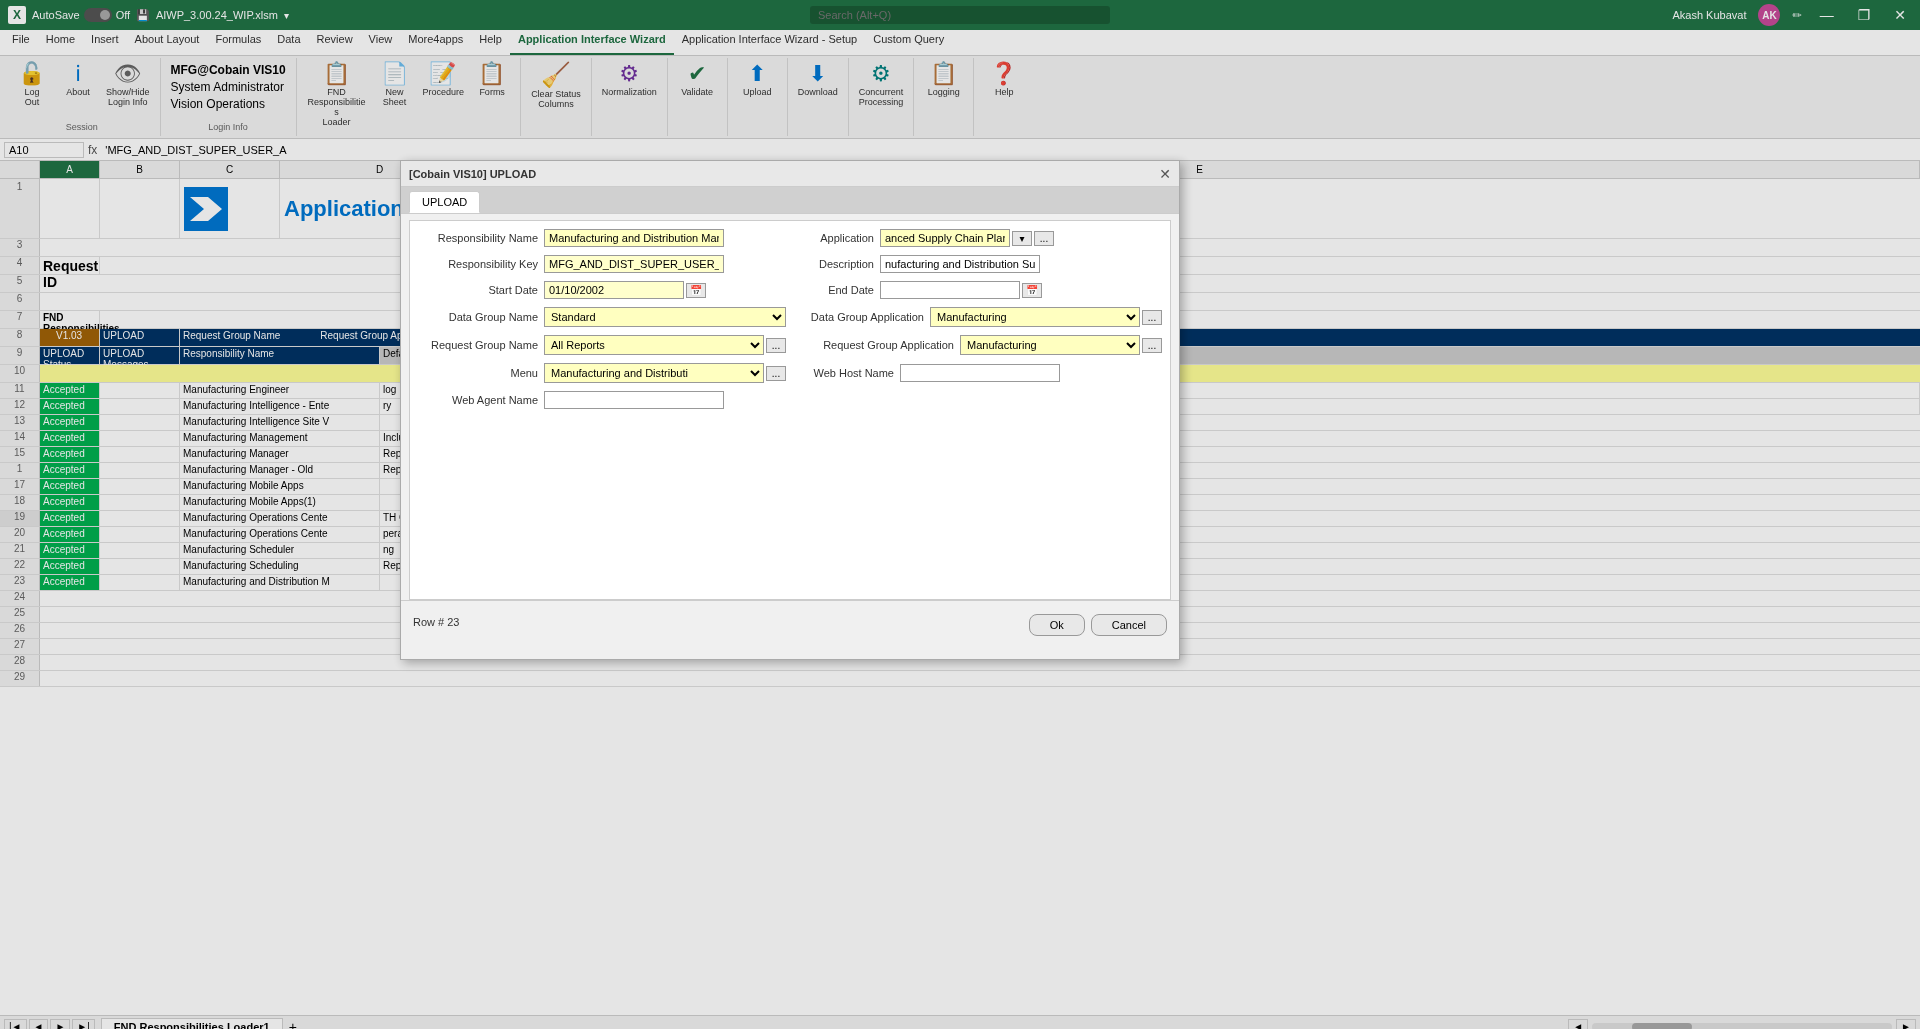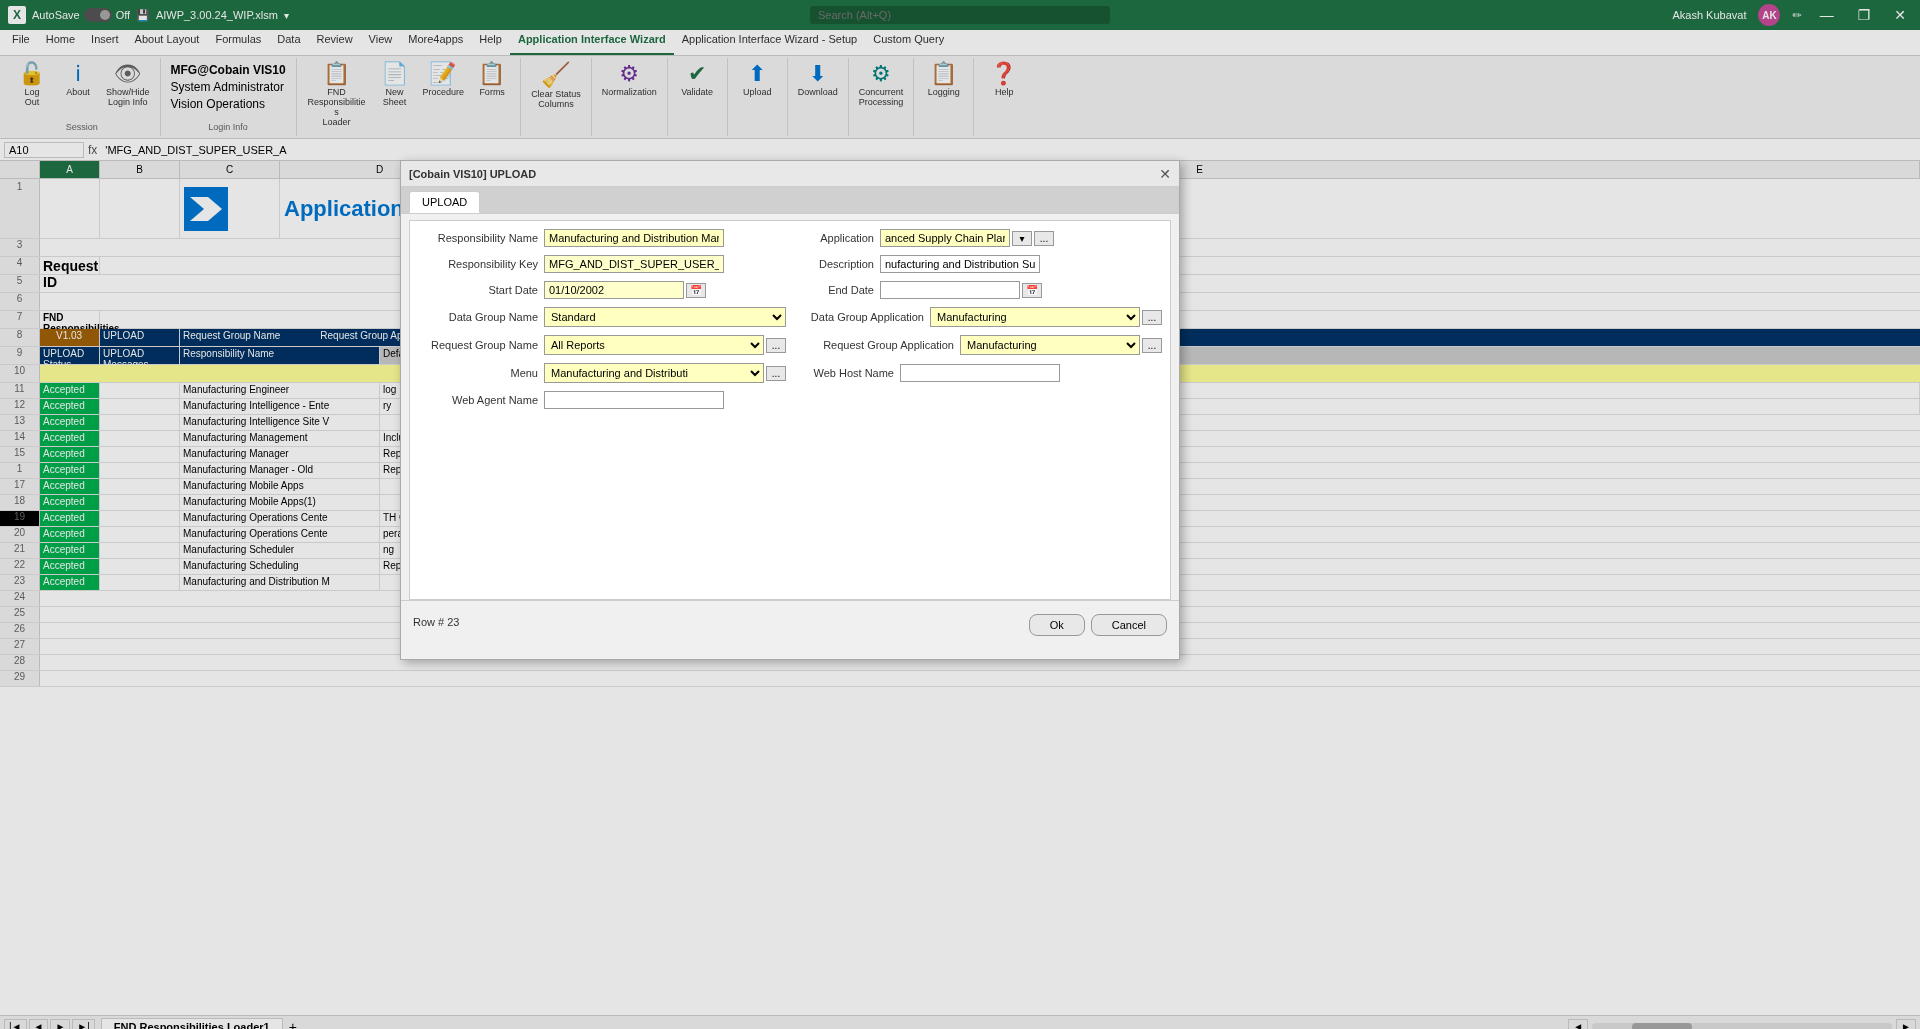--- a/index.html
+++ b/index.html
@@ -449,21 +449,21 @@
       <div style="flex:1;font-size:10px;padding:1px 3px">&nbsp;&nbsp;&nbsp;&nbsp;&nbsp;&nbsp;&nbsp;&nbsp;&nbsp;&nbsp;&nbsp;&nbsp;&nbsp;&nbsp;&nbsp;&nbsp;&nbsp;&nbsp;&nbsp;&nbsp;&nbsp;&nbsp;&nbsp;&nbsp;&nbsp;&nbsp;&nbsp;&nbsp;&nbsp;&nbsp;&nbsp;&nbsp;&nbsp;&nbsp;&nbsp;&nbsp;&nbsp;&nbsp;&nbsp;&nbsp;&nbsp;WMA Men</div>
     </div>
     <div style="display:flex;height:16px;border-bottom:1px solid #e0e0e0">
       <div style="width:40px;min-width:40px;background:#f2f2f2;border-right:1px solid #d0d0d0;text-align:center;font-size:10px;color:#666">18</div>
       <div style="width:60px;min-width:60px;border-right:1px solid #e0e0e0;background:#00b050;color:#fff;font-size:10px;padding:1px 3px">Accepted</div>
       <div style="width:80px;min-width:80px;border-right:1px solid #e0e0e0;font-size:10px;padding:1px 3px"></div>
       <div style="width:200px;min-width:200px;border-right:1px solid #e0e0e0;font-size:10px;padding:1px 3px">Manufacturing Mobile Apps(1)</div>
       <div style="flex:1;font-size:10px;padding:1px 3px">&nbsp;&nbsp;&nbsp;&nbsp;&nbsp;&nbsp;&nbsp;&nbsp;&nbsp;&nbsp;&nbsp;&nbsp;&nbsp;&nbsp;&nbsp;&nbsp;&nbsp;&nbsp;&nbsp;&nbsp;&nbsp;&nbsp;&nbsp;&nbsp;&nbsp;&nbsp;&nbsp;&nbsp;&nbsp;&nbsp;&nbsp;&nbsp;&nbsp;&nbsp;&nbsp;&nbsp;&nbsp;&nbsp;&nbsp;&nbsp;&nbsp;WMA Men</div>
     </div>
     <div style="display:flex;height:16px;border-bottom:1px solid #e0e0e0">
-      <div style="width:40px;min-width:40px;background:#000000;border-right:1px solid #d0d0d0;text-align:center;font-size:10px;color:#666">19</div>
+      <div style="width:40px;min-width:40px;background:#e5e5e5;border-right:1px solid #d0d0d0;text-align:center;font-size:10px;color:#666">19</div>
       <div style="width:60px;min-width:60px;border-right:1px solid #e0e0e0;background:#00b050;color:#fff;font-size:10px;padding:1px 3px">Accepted</div>
       <div style="width:80px;min-width:80px;border-right:1px solid #e0e0e0;font-size:10px;padding:1px 3px"></div>
       <div style="width:200px;min-width:200px;border-right:1px solid #e0e0e0;font-size:10px;padding:1px 3px">Manufacturing Operations Cente</div>
       <div style="flex:1;font-size:10px;padding:1px 3px">TH Concurrent PI &nbsp;&nbsp;Oracle Manufacturing O &nbsp;MTH Admi</div>
     </div>
     <div style="display:flex;height:16px;border-bottom:1px solid #e0e0e0">
       <div style="width:40px;min-width:40px;background:#f2f2f2;border-right:1px solid #d0d0d0;text-align:center;font-size:10px;color:#666">20</div>
       <div style="width:60px;min-width:60px;border-right:1px solid #e0e0e0;background:#00b050;color:#fff;font-size:10px;padding:1px 3px">Accepted</div>
       <div style="width:80px;min-width:80px;border-right:1px solid #e0e0e0;font-size:10px;padding:1px 3px"></div>
       <div style="width:200px;min-width:200px;border-right:1px solid #e0e0e0;font-size:10px;padding:1px 3px">Manufacturing Operations Cente</div>

